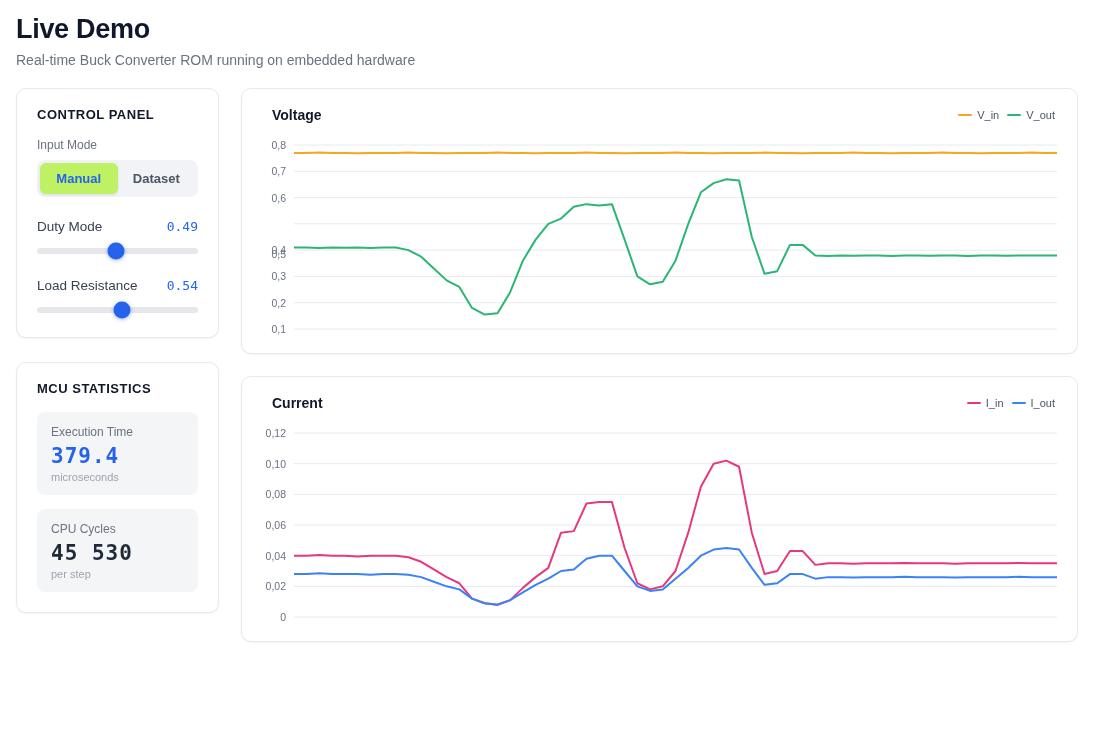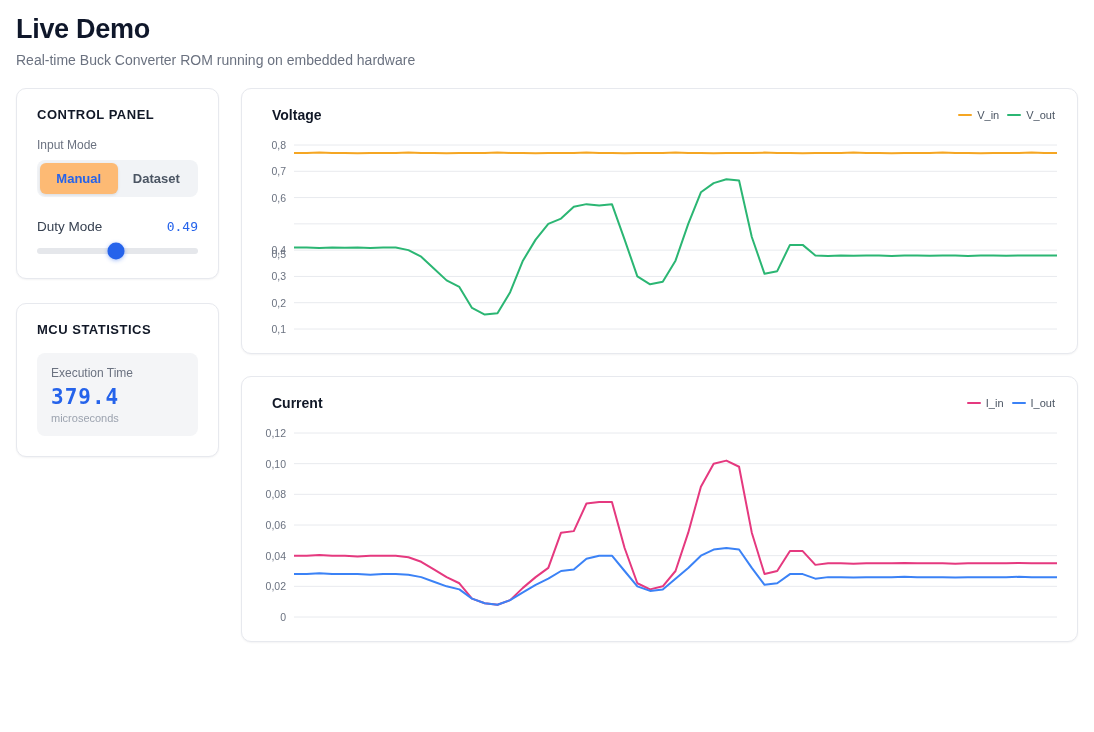--- a/index.html
+++ b/index.html
@@ -28,21 +28,21 @@
   .card h2 { font-size:13px; font-weight:700; letter-spacing:.5px; color:#111827; margin:0 0 16px 0; }
 
   
   .field-label { font-size:12px; color:#6b7280; margin-bottom:8px; }
   .mode-toggle { display:flex; background:#f1f3f6; border-radius:8px; padding:3px; margin-bottom:22px; }
   .mode {
     flex:1; border:none; background:transparent; cursor:pointer;
     font-family:inherit; font-size:13px; font-weight:700; color:#4b5563;
     padding:8px 0; border-radius:6px;
   }
-  .mode.active { background:#fdba74; color:var(--accent); box-shadow:0 1px 3px rgba(0,0,0,.10); }
+  .mode.active { background:#bef264; color:var(--accent); box-shadow:0 1px 3px rgba(0,0,0,.10); }
 
   .slider-row  { margin-bottom:24px; }
   .slider-row:last-child { margin-bottom:6px; }
   .slider-head { display:flex; justify-content:space-between; align-items:center; margin-bottom:14px; }
   .slider-label { font-size:13.5px; color:#374151; }
   .slider-value { font-family:"DejaVu Sans Mono", monospace; font-size:13px; color:var(--accent); }
   .slider-track { position:relative; height:6px; background:#e5e7eb; border-radius:3px; }
   .slider-thumb {
     position:absolute; top:50%; width:17px; height:17px; border-radius:50%;
     background:var(--accent); transform:translate(-50%,-50%);
@@ -101,31 +101,45 @@
           <div class="slider-head">
             <span class="slider-label">Duty Mode</span>
             <span class="slider-value">0.49</span>
           </div>
           <div class="slider-track">
             <div class="slider-thumb" style="left: 49%;"></div>
           </div>
         </div>
 
 
+        <div class="slider-row">
+          <div class="slider-head">
+            <span class="slider-label">Load Resistance</span>
+            <span class="slider-value">0.54</span>
+          </div>
+          <div class="slider-track">
+            <div class="slider-thumb" style="left: 53%;"></div>
+          </div>
+        </div>
       </section>
 
       <section class="card">
         <h2>MCU STATISTICS</h2>
 
         <div class="stat">
           <div class="stat-label">Execution Time</div>
           <div class="stat-value" style="color: rgb(37, 99, 235);">379.4</div>
           <div class="stat-unit">microseconds</div>
         </div>
 
+        <div class="stat">
+          <div class="stat-label">CPU Cycles</div>
+          <div class="stat-value" style="color: rgb(31, 41, 55);">45 530</div>
+          <div class="stat-unit">per step</div>
+        </div>
       </section>
 
     </aside>
 
     <main class="right-col">
 
       <section class="card chart-card">
         <div class="chart-header">
           <h3>Voltage</h3>
           <div class="legend">

